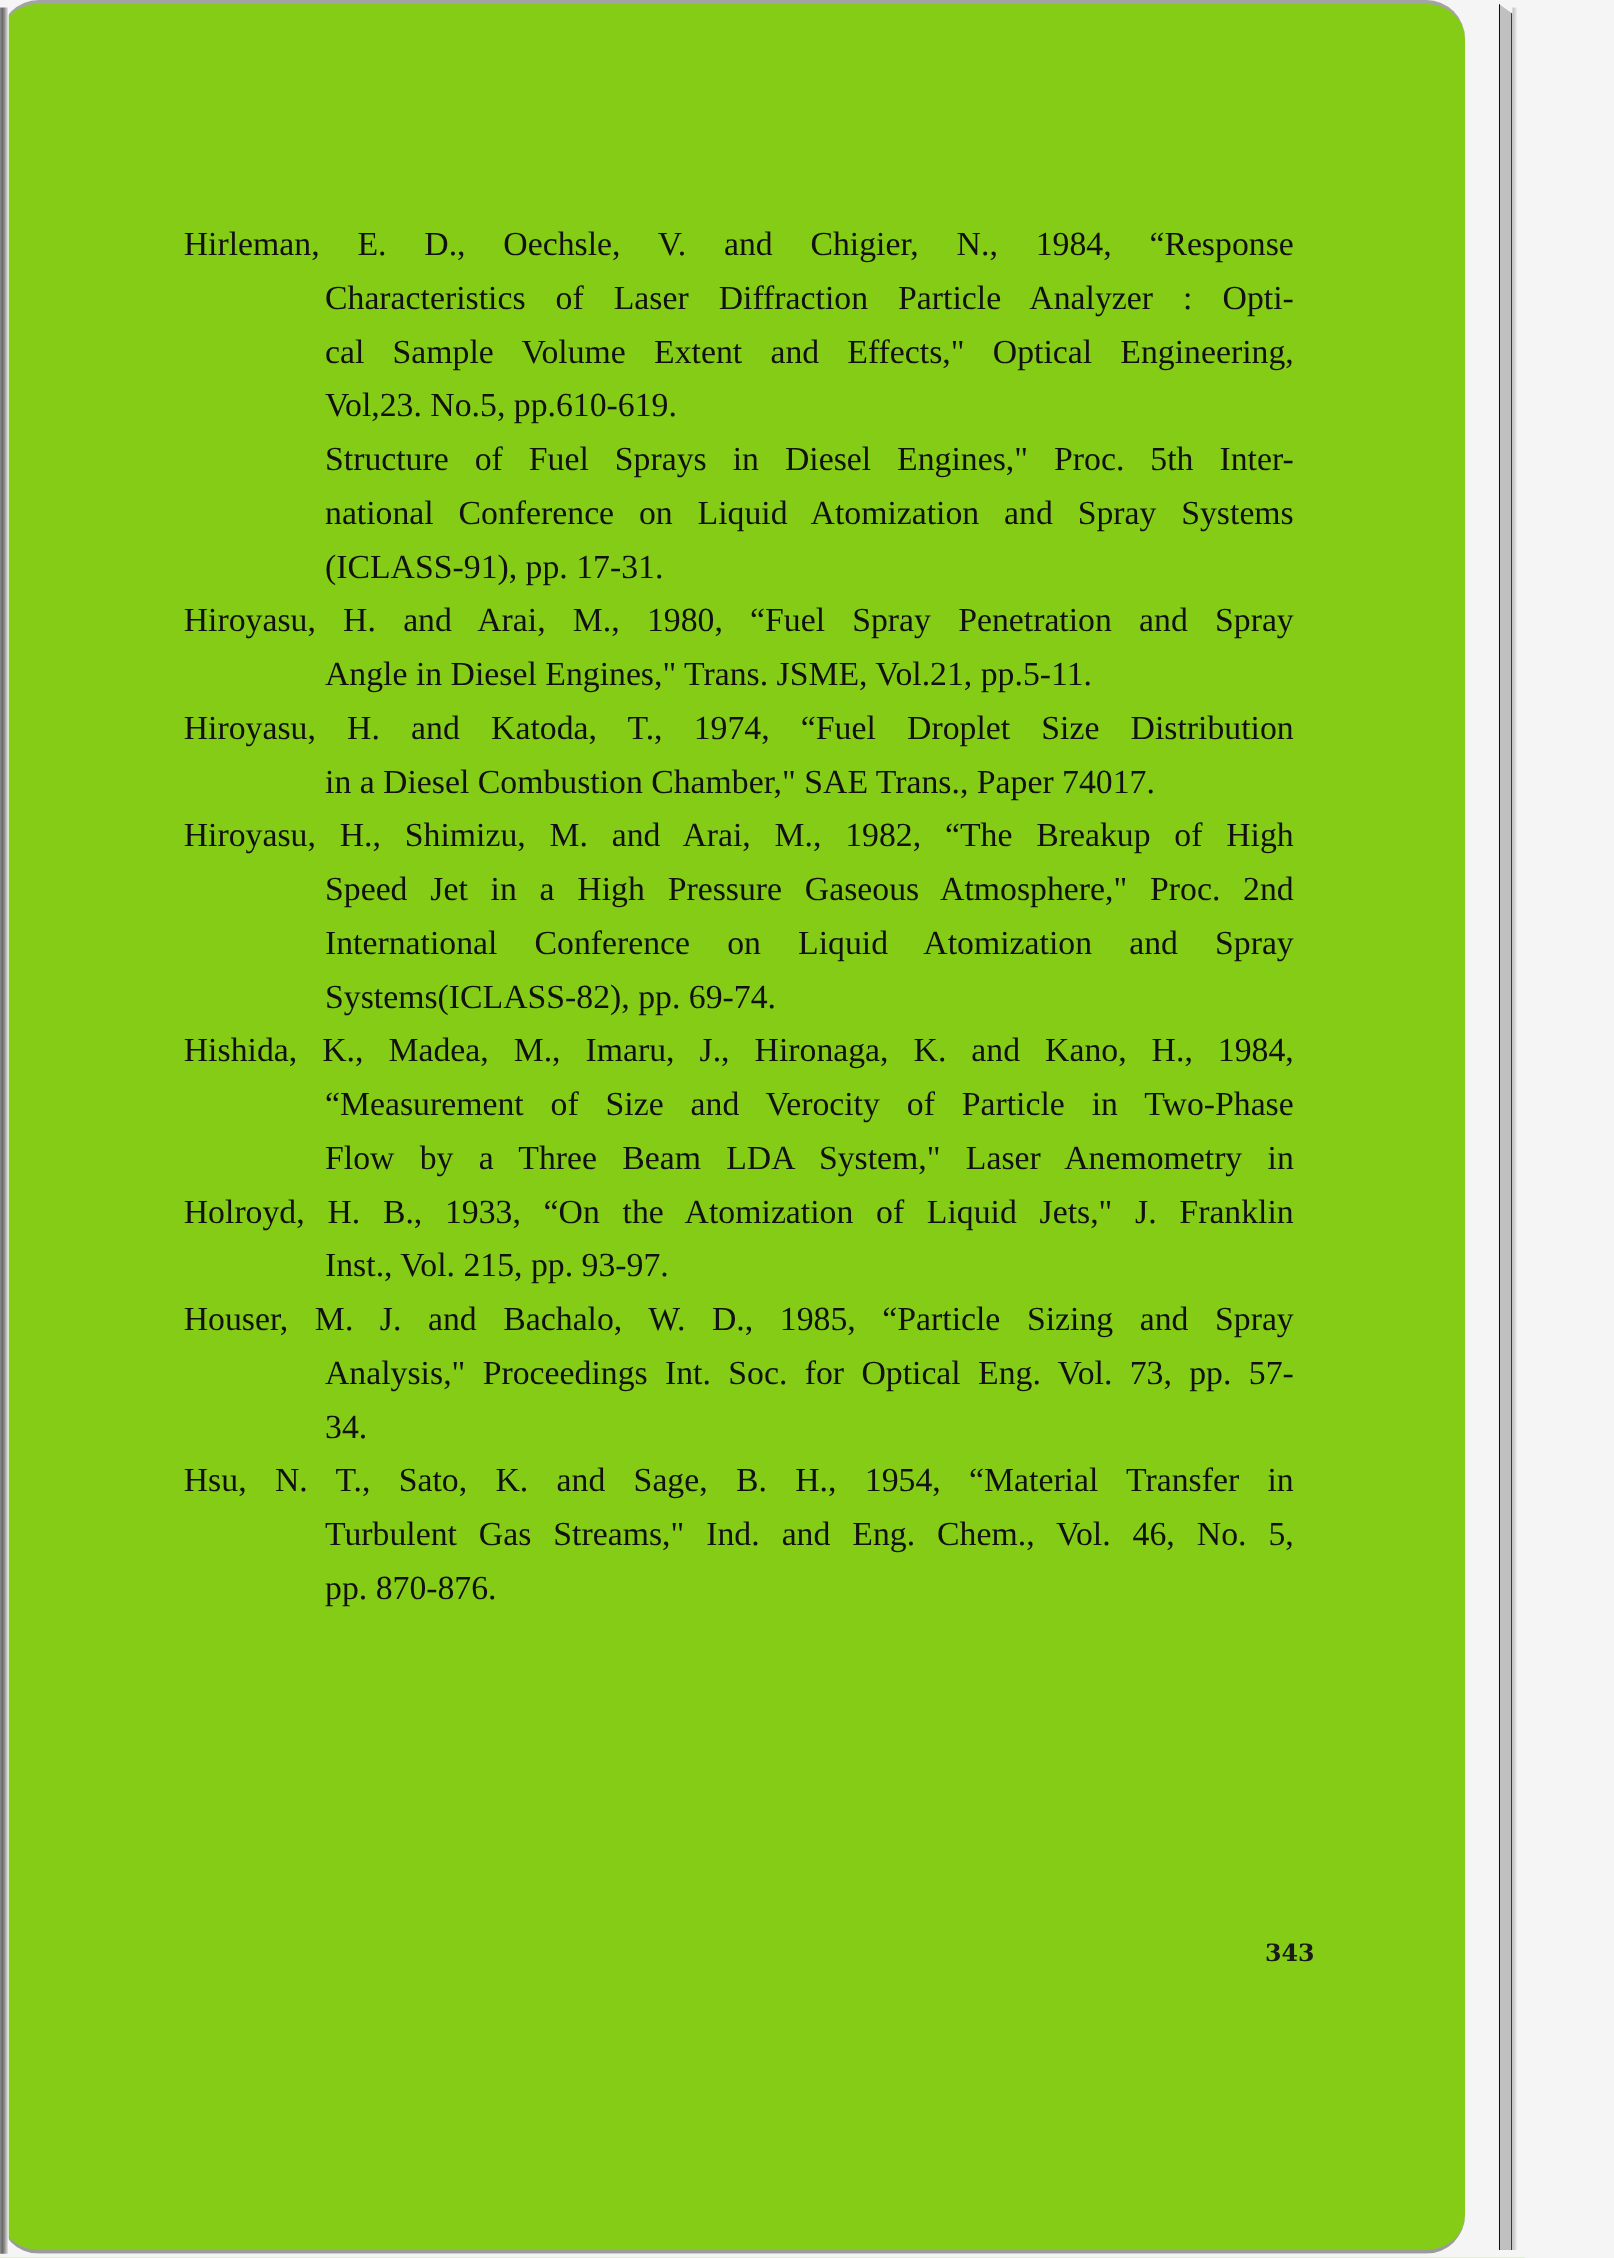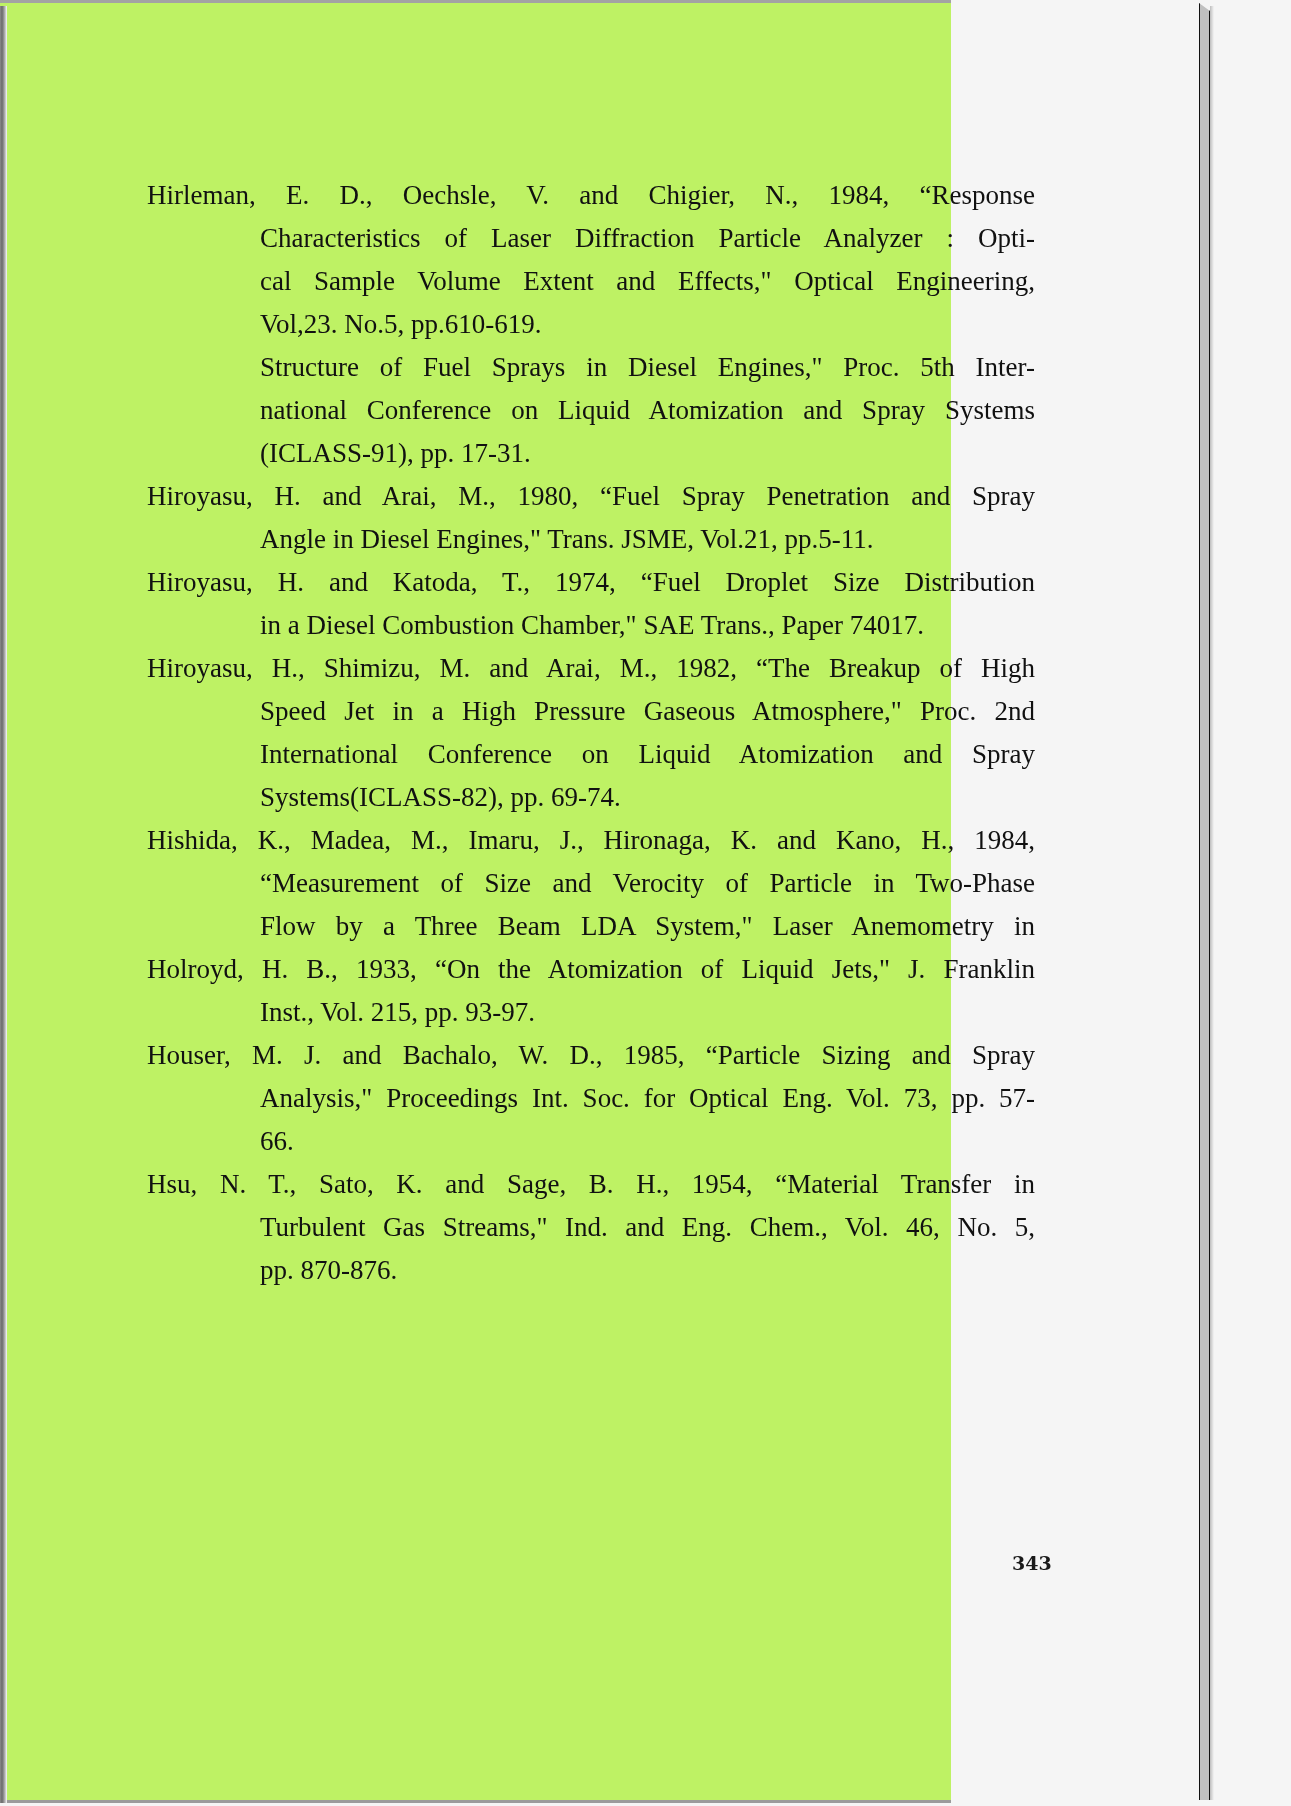--- a/index.html
+++ b/index.html
@@ -13,26 +13,27 @@
     .viewer {
       position: relative;
       width: 1291px;
       height: 1806px;
       background: #f5f5f5;
     }
     .page {
       position: absolute;
       left: 0;
       top: 0;
-      width: 951px;
+      width: 1172px;
       height: 1803px;
-      background: #bef264;
+      background: #84cc16;
       box-sizing: border-box;
       border-top: 3px solid #a3a3a3;
       border-bottom: 3px solid #9b9b9b;
+      border-radius: 31px;
     }
     .page-left-edge {
       position: absolute;
       left: 0;
       top: 3px;
       width: 7px;
       height: 1797px;
       background: linear-gradient(to right, #8c8c8c 0px, #6a6a6a 2px, #9a9a9a 4px, #d8d8d8 6px, #ffffff 7px);
     }
     .page-right-edge {
@@ -133,21 +134,21 @@
           <span class="ref-line indent">“Measurement of Size and Verocity of Particle in Two-Phase</span>
           <span class="ref-line indent">Flow by a Three Beam LDA System," Laser Anemometry in</span>
         </div>
         <div class="ref-entry">
           <span class="ref-line">Holroyd, H. B., 1933, “On the Atomization of Liquid Jets," J. Franklin</span>
           <span class="ref-line indent last">Inst., Vol. 215, pp. 93-97.</span>
         </div>
         <div class="ref-entry">
           <span class="ref-line">Houser, M. J. and Bachalo, W. D., 1985, “Particle Sizing and Spray</span>
           <span class="ref-line indent">Analysis," Proceedings Int. Soc. for Optical Eng. Vol. 73, pp. 57-</span>
-          <span class="ref-line indent last">66.</span>
+          <span class="ref-line indent last">34.</span>
         </div>
         <div class="ref-entry">
           <span class="ref-line">Hsu, N. T., Sato, K. and Sage, B. H.,  1954, “Material Transfer in</span>
           <span class="ref-line indent">Turbulent Gas Streams," Ind. and Eng. Chem., Vol. 46, No. 5,</span>
           <span class="ref-line indent last">pp. 870-876.</span>
         </div>
       </div>
 
     <div class="page-number">343</div>
   </div>

